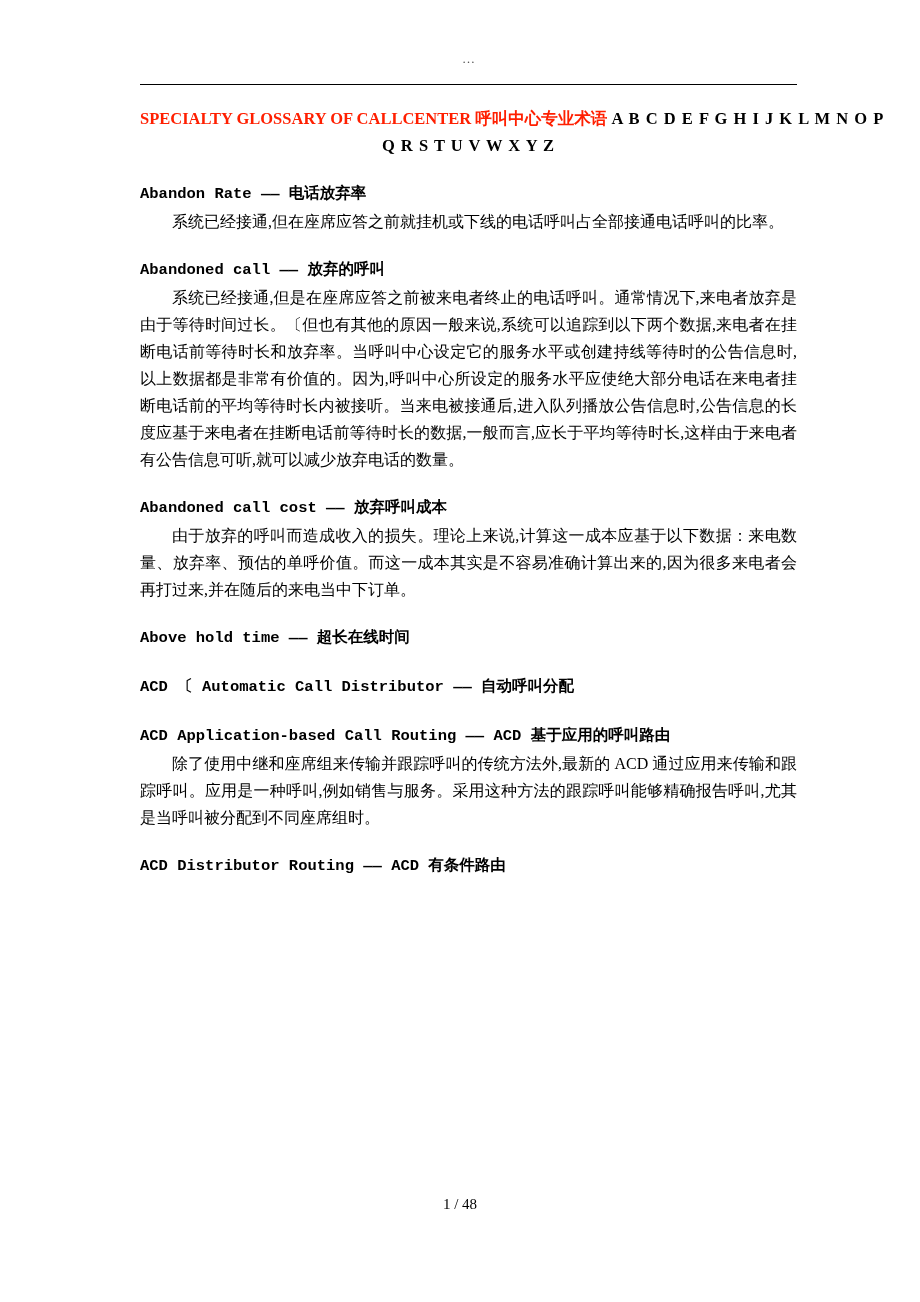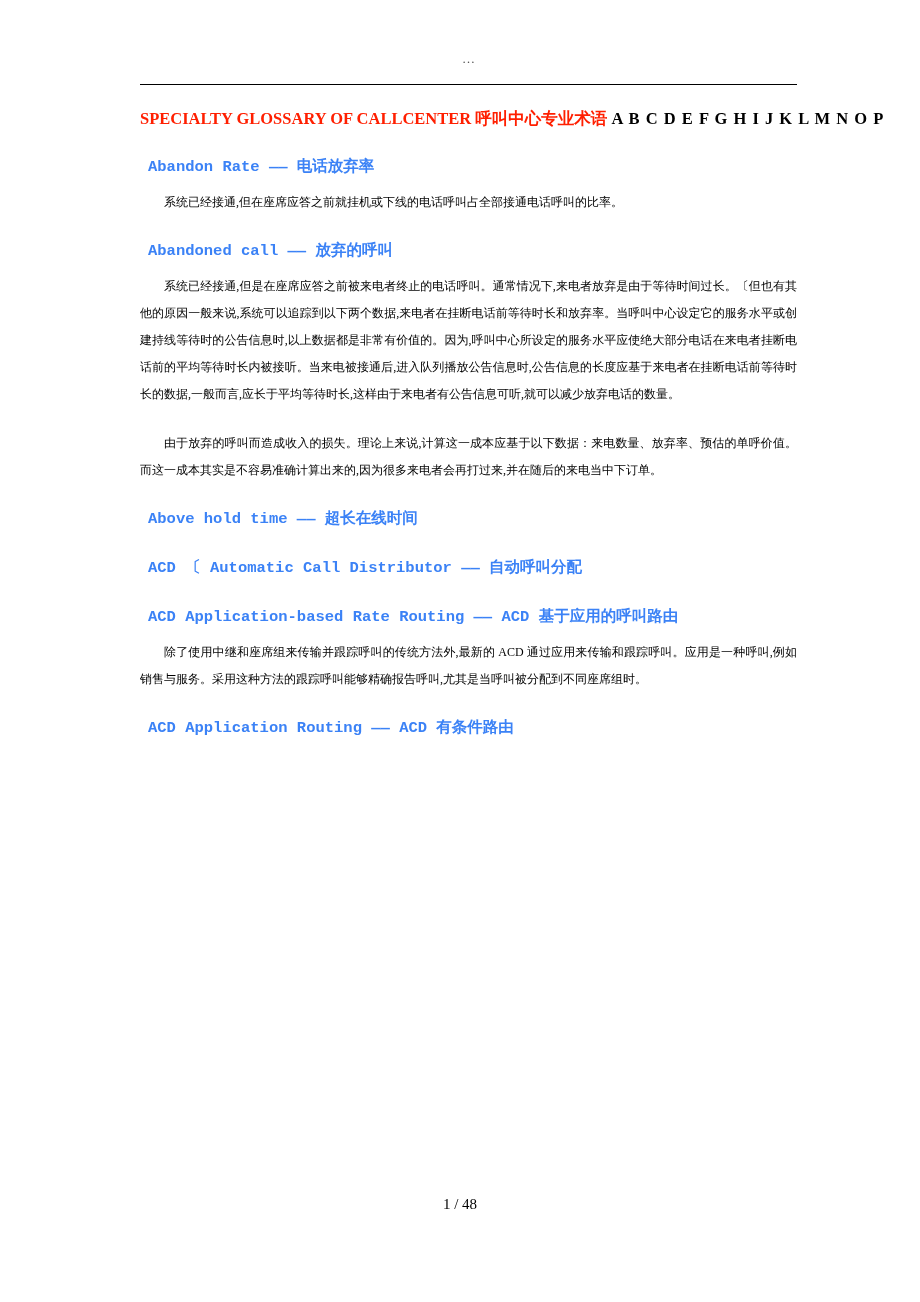--- a/index.html
+++ b/index.html
@@ -50,26 +50,26 @@
     letter-spacing: 1px;
   }
   .entry {
     margin-top: 22px;
   }
   .entry-term {
     font-family: "Liberation Mono", "DejaVu Sans Mono", monospace;
     font-weight: bold;
     font-size: 15.5px;
     line-height: 27px;
-    color: #3b82f6;
-    margin: 8px;
+    color: #000000;
+    margin: 0;
   }
   .entry-body {
     margin: 0;
-    font-size: 12px;
+    font-size: 16px;
     line-height: 27px;
     text-indent: 2em;
     text-align: justify;
     color: #000000;
     font-family: "Liberation Serif", "DejaVu Serif", serif;
   }
   .page-footer {
     position: absolute;
     left: 0;
     top: 1196px;
@@ -87,56 +87,60 @@
 
   <div class="header-block">
     <div class="header-dots">…</div>
   </div>
 
   <div class="doc-title">
     <div class="title-line">
       <span class="title-red">SPECIALTY GLOSSARY OF CALLCENTER 呼叫中心专业术语</span>
       <span class="title-letters">A B C D E F G H I J K L M N O P</span>
     </div>
+    <div class="title-line">
+      <span class="title-letters">Q R S T U V W X Y Z</span>
+    </div>
   </div>
 
   <div class="entries">
 
     <div class="entry">
       <h3 class="entry-term">Abandon Rate —— 电话放弃率</h3>
       <p class="entry-body">系统已经接通,但在座席应答之前就挂机或下线的电话呼叫占全部接通电话呼叫的比率。</p>
     </div>
 
     <div class="entry">
       <h3 class="entry-term">Abandoned call —— 放弃的呼叫</h3>
       <p class="entry-body">系统已经接通,但是在座席应答之前被来电者终止的电话呼叫。通常情况下,来电者放弃是由于等待时间过长。〔但也有其他的原因一般来说,系统可以追踪到以下两个数据,来电者在挂断电话前等待时长和放弃率。当呼叫中心设定它的服务水平或创建持线等待时的公告信息时,以上数据都是非常有价值的。因为,呼叫中心所设定的服务水平应使绝大部分电话在来电者挂断电话前的平均等待时长内被接听。当来电被接通后,进入队列播放公告信息时,公告信息的长度应基于来电者在挂断电话前等待时长的数据,一般而言,应长于平均等待时长,这样由于来电者有公告信息可听,就可以减少放弃电话的数量。</p>
     </div>
 
     <div class="entry">
+      <h3 class="entry-term">Abandoned call cost —— 放弃呼叫成本</h3>
       <p class="entry-body">由于放弃的呼叫而造成收入的损失。理论上来说,计算这一成本应基于以下数据：来电数量、放弃率、预估的单呼价值。而这一成本其实是不容易准确计算出来的,因为很多来电者会再打过来,并在随后的来电当中下订单。</p>
     </div>
 
     <div class="entry">
       <h3 class="entry-term">Above hold time —— 超长在线时间</h3>
     </div>
 
     <div class="entry">
       <h3 class="entry-term">ACD 〔 Automatic Call Distributor  —— 自动呼叫分配</h3>
     </div>
 
     <div class="entry">
     </div>
 
     <div class="entry">
-      <h3 class="entry-term">ACD Application-based Rate Routing —— ACD 基于应用的呼叫路由</h3>
+      <h3 class="entry-term">ACD Application-based Call Routing —— ACD 基于应用的呼叫路由</h3>
       <p class="entry-body">除了使用中继和座席组来传输并跟踪呼叫的传统方法外,最新的 ACD 通过应用来传输和跟踪呼叫。应用是一种呼叫,例如销售与服务。采用这种方法的跟踪呼叫能够精确报告呼叫,尤其是当呼叫被分配到不同座席组时。</p>
     </div>
 
 
     <div class="entry">
-      <h3 class="entry-term">ACD Application Routing —— ACD 有条件路由</h3>
+      <h3 class="entry-term">ACD Distributor Routing —— ACD 有条件路由</h3>
     </div>
 
   </div>
 
   <div class="page-footer">1 / 48</div>
 
 </div>
 
 </body></html>

